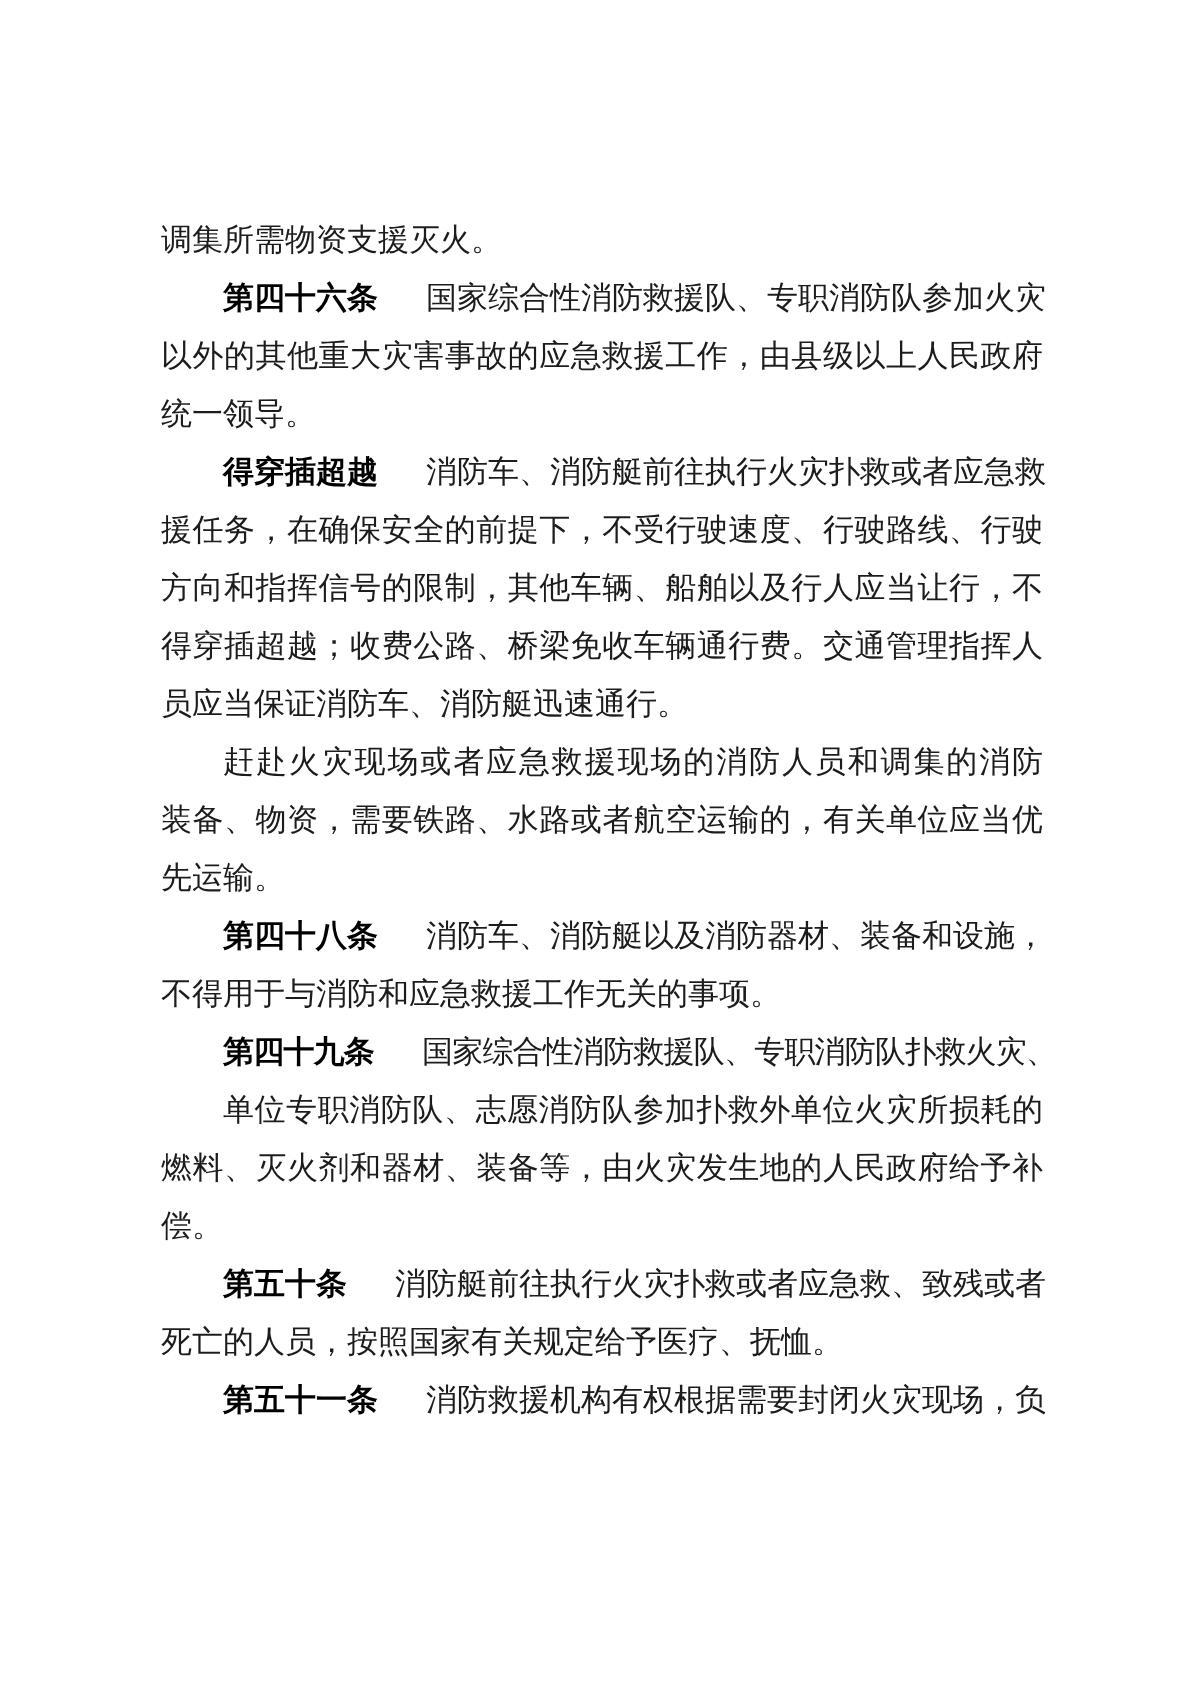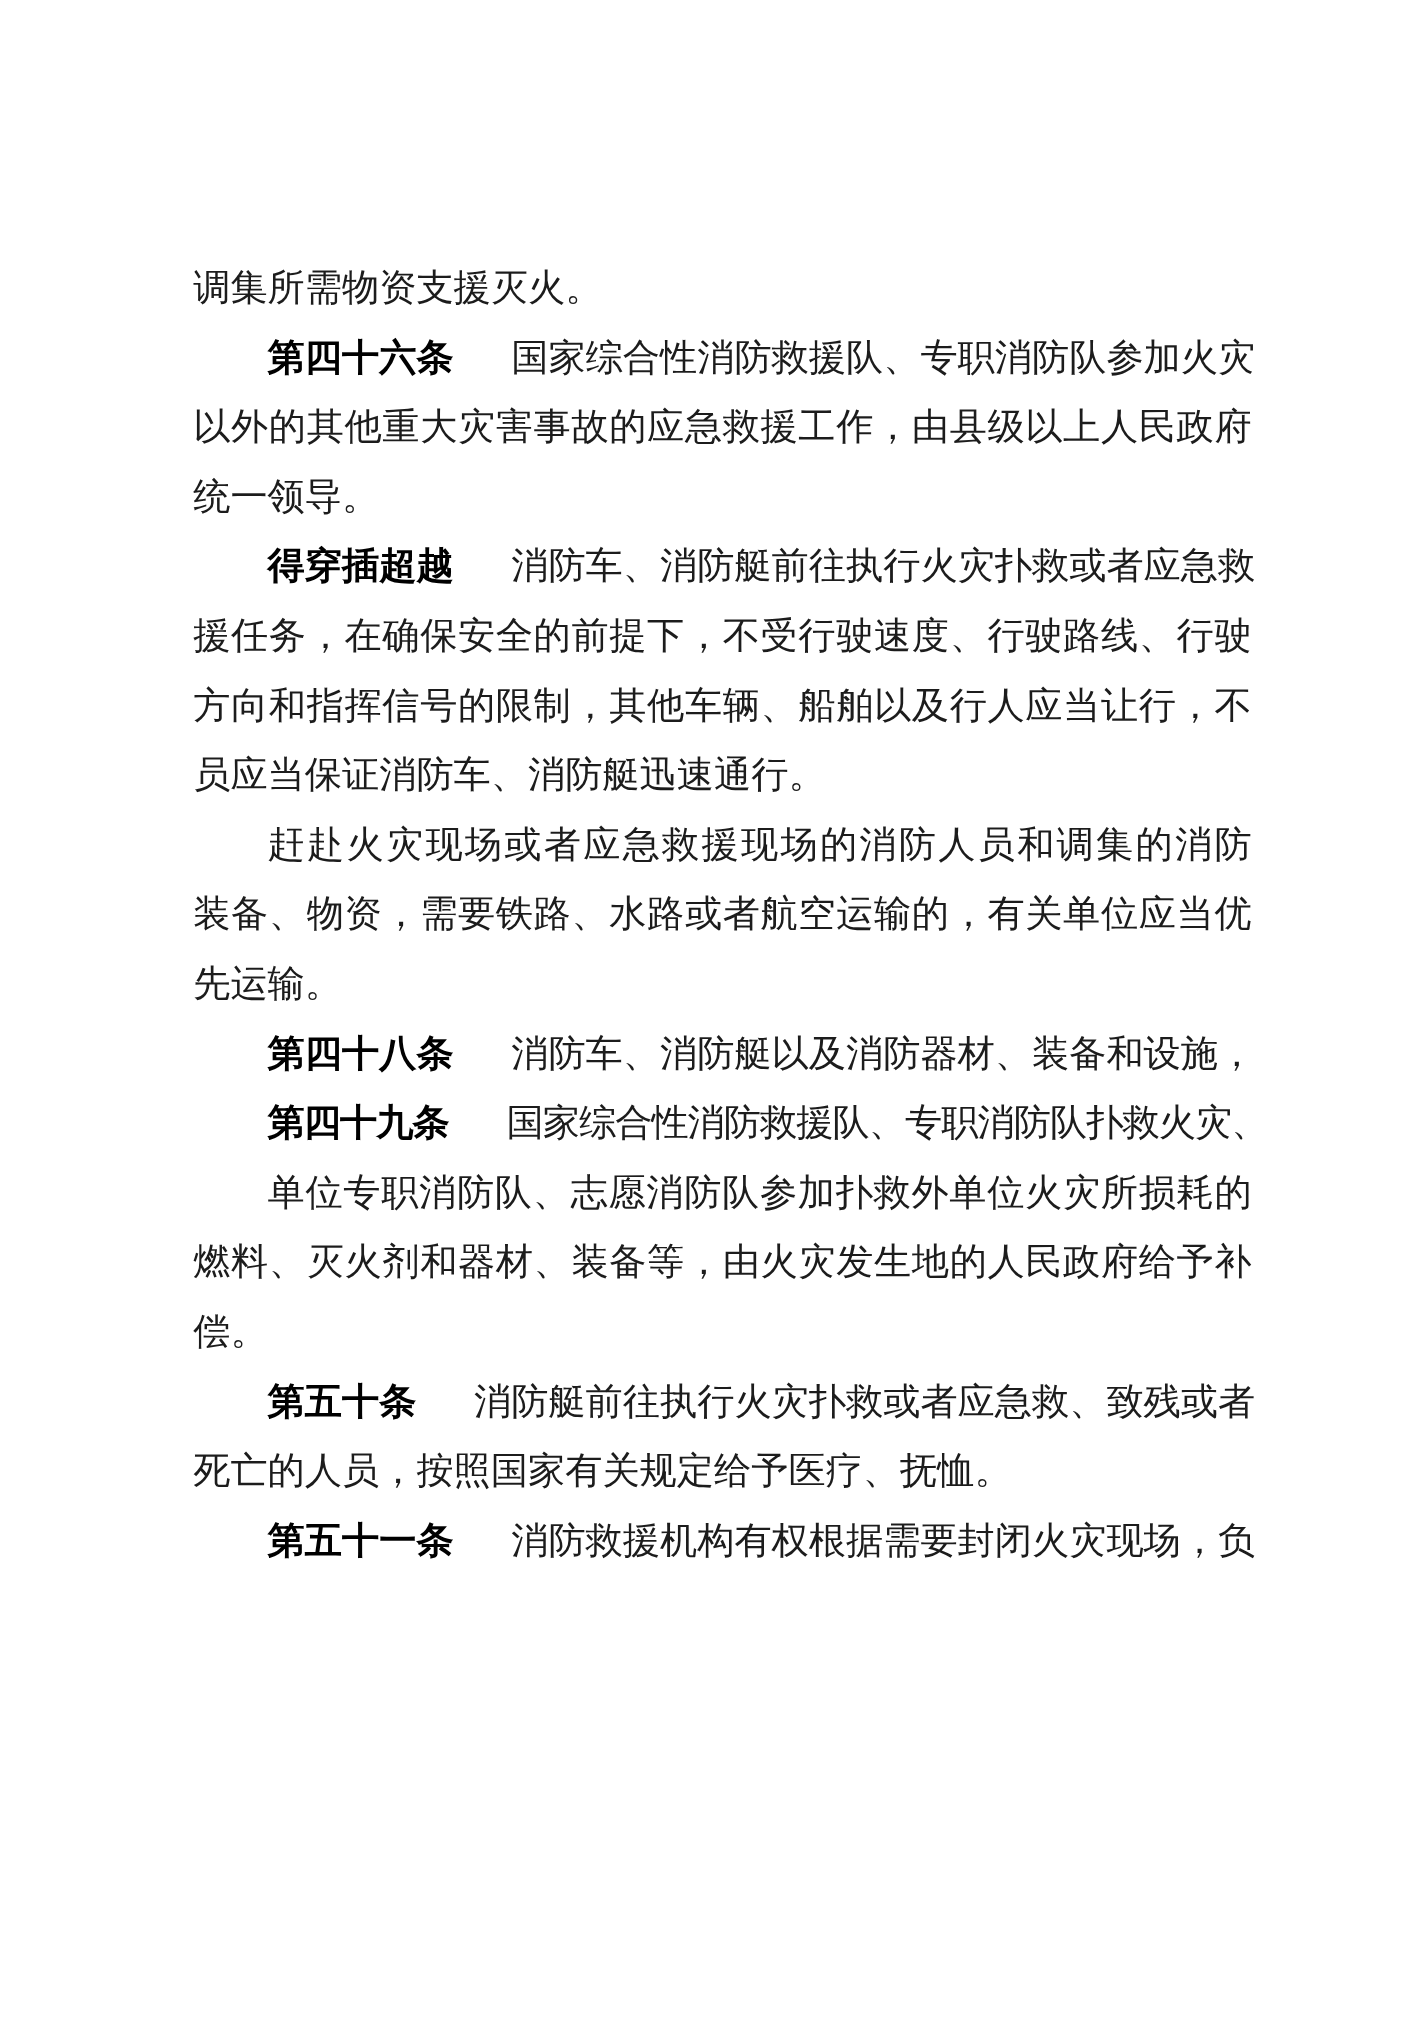--- a/index.html
+++ b/index.html
@@ -63,31 +63,33 @@
     <div class="line fill"><span>以外的其他重大灾害事故的应急救援工作，由县级以上人民政府</span></div>
 
     <div class="line last"><span>统一领导。</span></div>
 
     <div class="line fill indent"><span class="term">得穿插超越</span><span>消防车、消防艇前往执行火灾扑救或者应急救</span></div>
 
     <div class="line fill"><span>援任务，在确保安全的前提下，不受行驶速度、行驶路线、行驶</span></div>
 
     <div class="line fill"><span>方向和指挥信号的限制，其他车辆、船舶以及行人应当让行，不</span></div>
 
+    <div class="line fill"><span>得穿插超越；收费公路、桥梁免收车辆通行费。交通管理指挥人</span></div>
 
     <div class="line last"><span>员应当保证消防车、消防艇迅速通行。</span></div>
 
     <div class="line fill indent"><span>赶赴火灾现场或者应急救援现场的消防人员和调集的消防</span></div>
 
     <div class="line fill"><span>装备、物资，需要铁路、水路或者航空运输的，有关单位应当优</span></div>
 
     <div class="line last"><span>先运输。</span></div>
 
     <div class="line fill indent"><span class="term">第四十八条</span><span>消防车、消防艇以及消防器材、装备和设施，</span></div>
 
+    <div class="line last"><span>不得用于与消防和应急救援工作无关的事项。</span></div>
 
     <div class="line fill indent tight"><span class="term">第四十九条</span><span>国家综合性消防救援队、专职消防队扑救火灾、</span></div>
 
 
     <div class="line fill indent"><span>单位专职消防队、志愿消防队参加扑救外单位火灾所损耗的</span></div>
 
     <div class="line fill"><span>燃料、灭火剂和器材、装备等，由火灾发生地的人民政府给予补</span></div>
 
     <div class="line last"><span>偿。</span></div>
 

